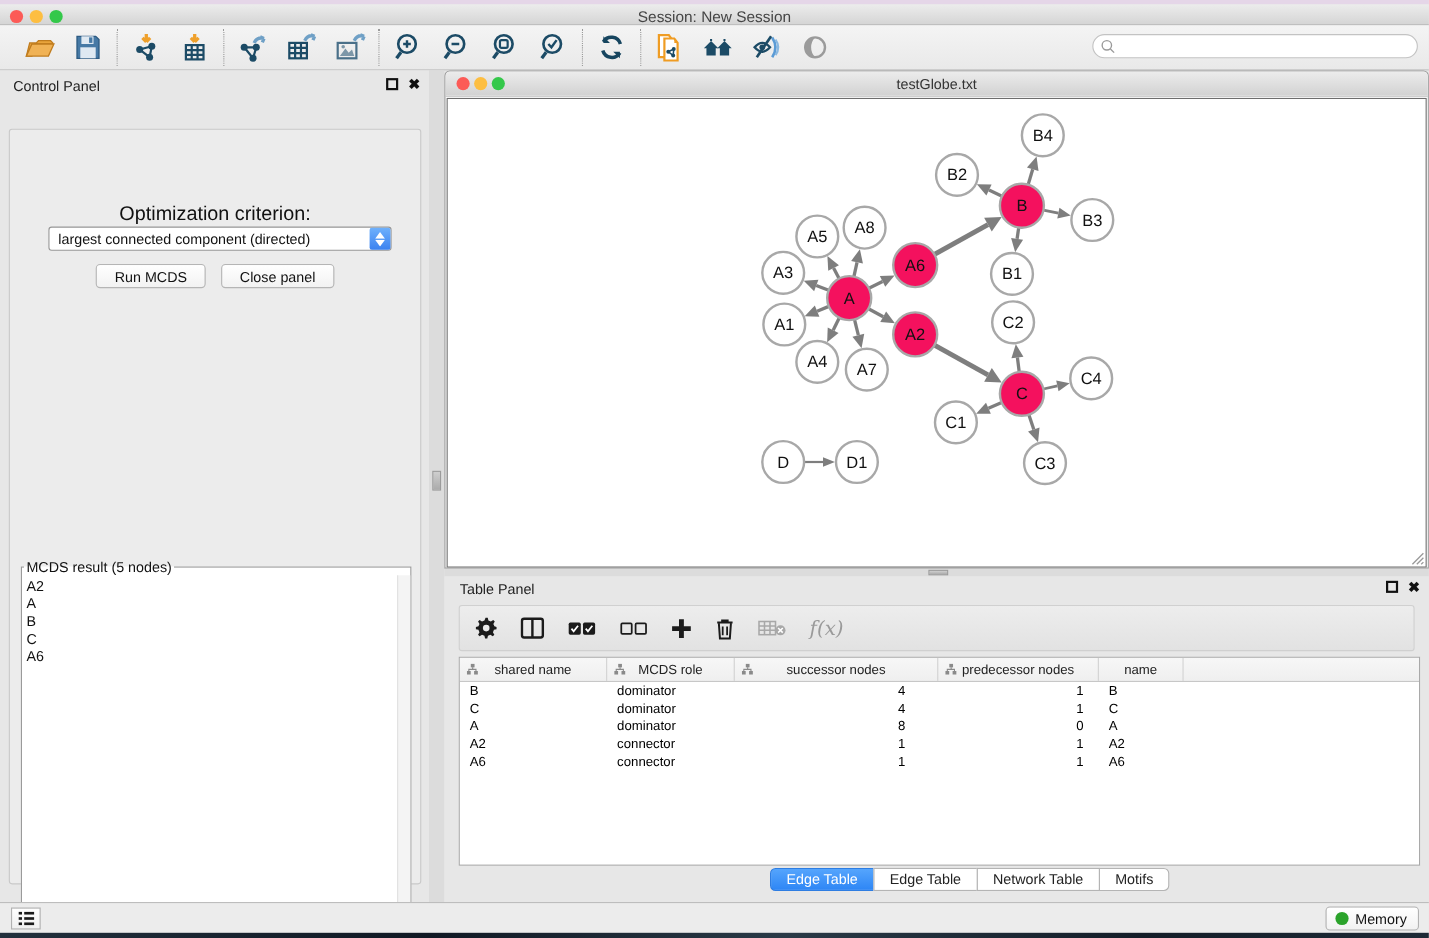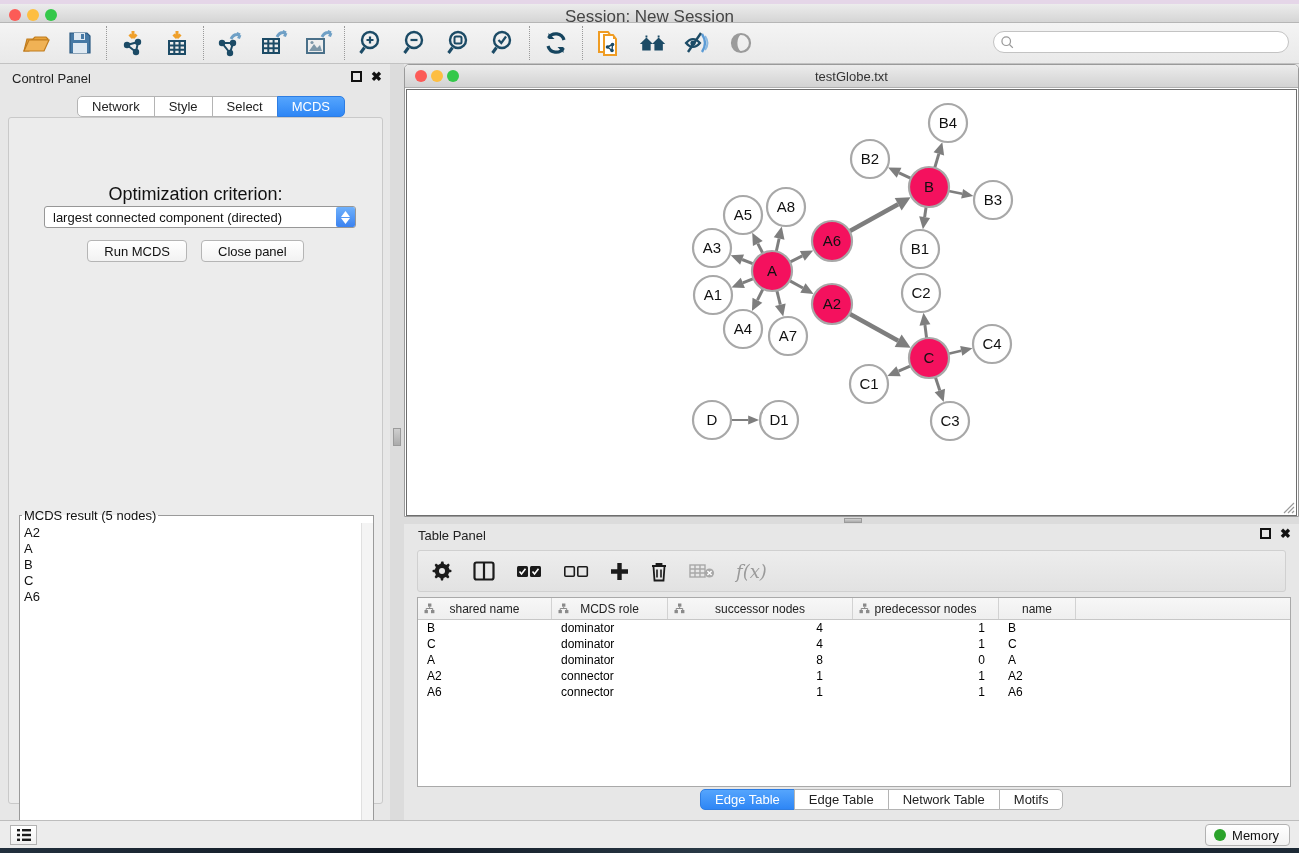--- a/index.html
+++ b/index.html
@@ -7,21 +7,21 @@
   body { font-family:"Liberation Sans", sans-serif; background:#e6e6e6; position:relative; }
 
   .desktop-top { position:absolute; left:0; top:0; width:1299px; height:4px; background:#e5d6e8; }
   .desktop-bottom { position:absolute; left:0; top:848px; width:1299px; height:5px;
     background:linear-gradient(90deg,#22303d,#101823 30%,#2a3a47 55%,#141d28 80%,#1d2a36); }
 
   
   .titlebar { position:absolute; left:0; top:4px; width:1299px; height:19px;
     background:linear-gradient(#ececec,#d5d5d5); border-bottom:1px solid #b6b6b6; }
   .titlebar .title { position:absolute; left:0; right:0; top:3px; text-align:center;
-    font-size:17px; color:#454545; }
+    font-size:14px; color:#454545; }
   .tl { position:absolute; top:5px; width:12px; height:12px; border-radius:50%; }
   .tl.red { left:9px; } .tl.yellow { left:27px; } .tl.green { left:45px; }
 
   
   .toolbar { position:absolute; left:0; top:23px; width:1299px; height:41px;
     background:linear-gradient(#f4f4f4,#e9e9e9); border-bottom:1px solid #c2c2c2;
     display:flex; align-items:center; padding-left:10px; }
   .tb-group { display:flex; align-items:center; gap:14px; padding:0 11px; }
   .tb-sep { width:0; height:34px; border-left:1px dotted #9a9a9a; }
   .tb-btn { width:30px; height:30px; display:flex; align-items:center; justify-content:center; cursor:default; }
@@ -283,26 +283,20 @@
 </div>
 
 <div class="control-panel">
   <div class="panel-header">
     <span class="ph-title">Control Panel</span>
     <span class="ph-icons">
       <span class="float-icon"></span>
       <span class="close-icon">✖</span>
     </span>
   </div>
-  <div class="seg-tabs cp-tabs" id="cp-tabs">
-      <div class="seg-tab">Network</div>
-      <div class="seg-tab">Style</div>
-      <div class="seg-tab">Select</div>
-      <div class="seg-tab selected">MCDS</div>
-    </div>
   <div class="cp-box">
     <div class="opt-label">Optimization criterion:</div>
     <div class="dropdown">
       <span class="dd-value">largest connected component (directed)</span>
       <span class="dd-stepper">
         <svg width="9" height="6" viewBox="0 0 9 6">
             <path d="M4.5 0 L9 6 H0 Z" fill="#fff"></path>
           </svg>
         <svg width="9" height="6" viewBox="0 0 9 6">
             <path d="M4.5 6 L0 0 H9 Z" fill="#fff"></path>

